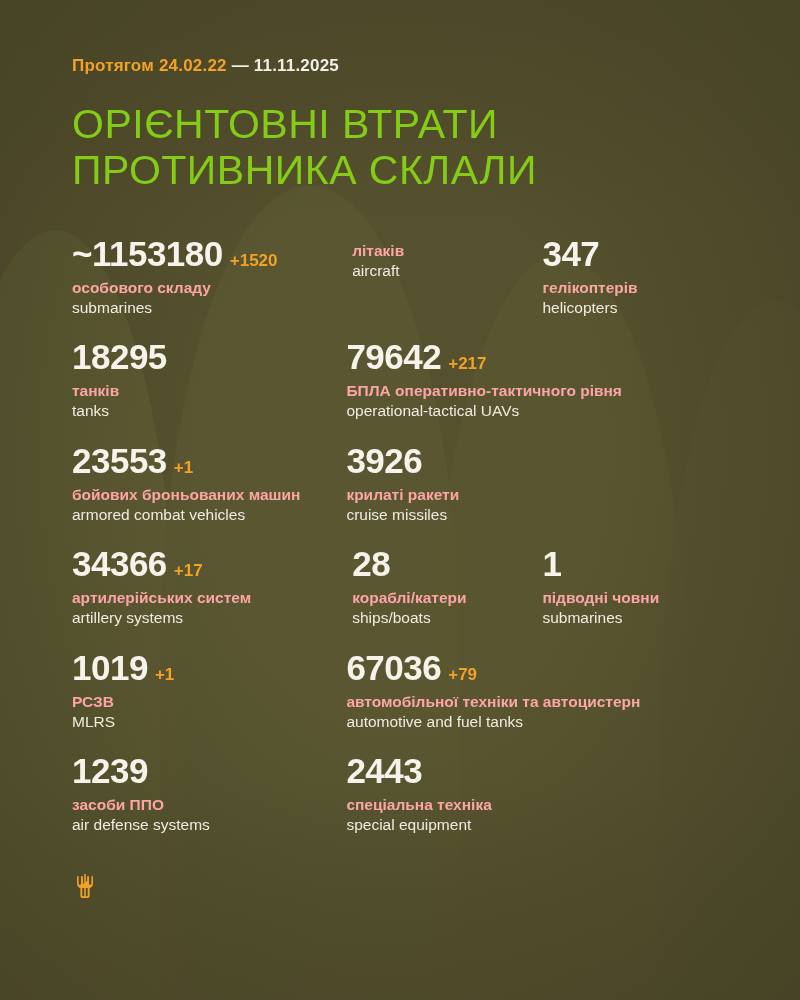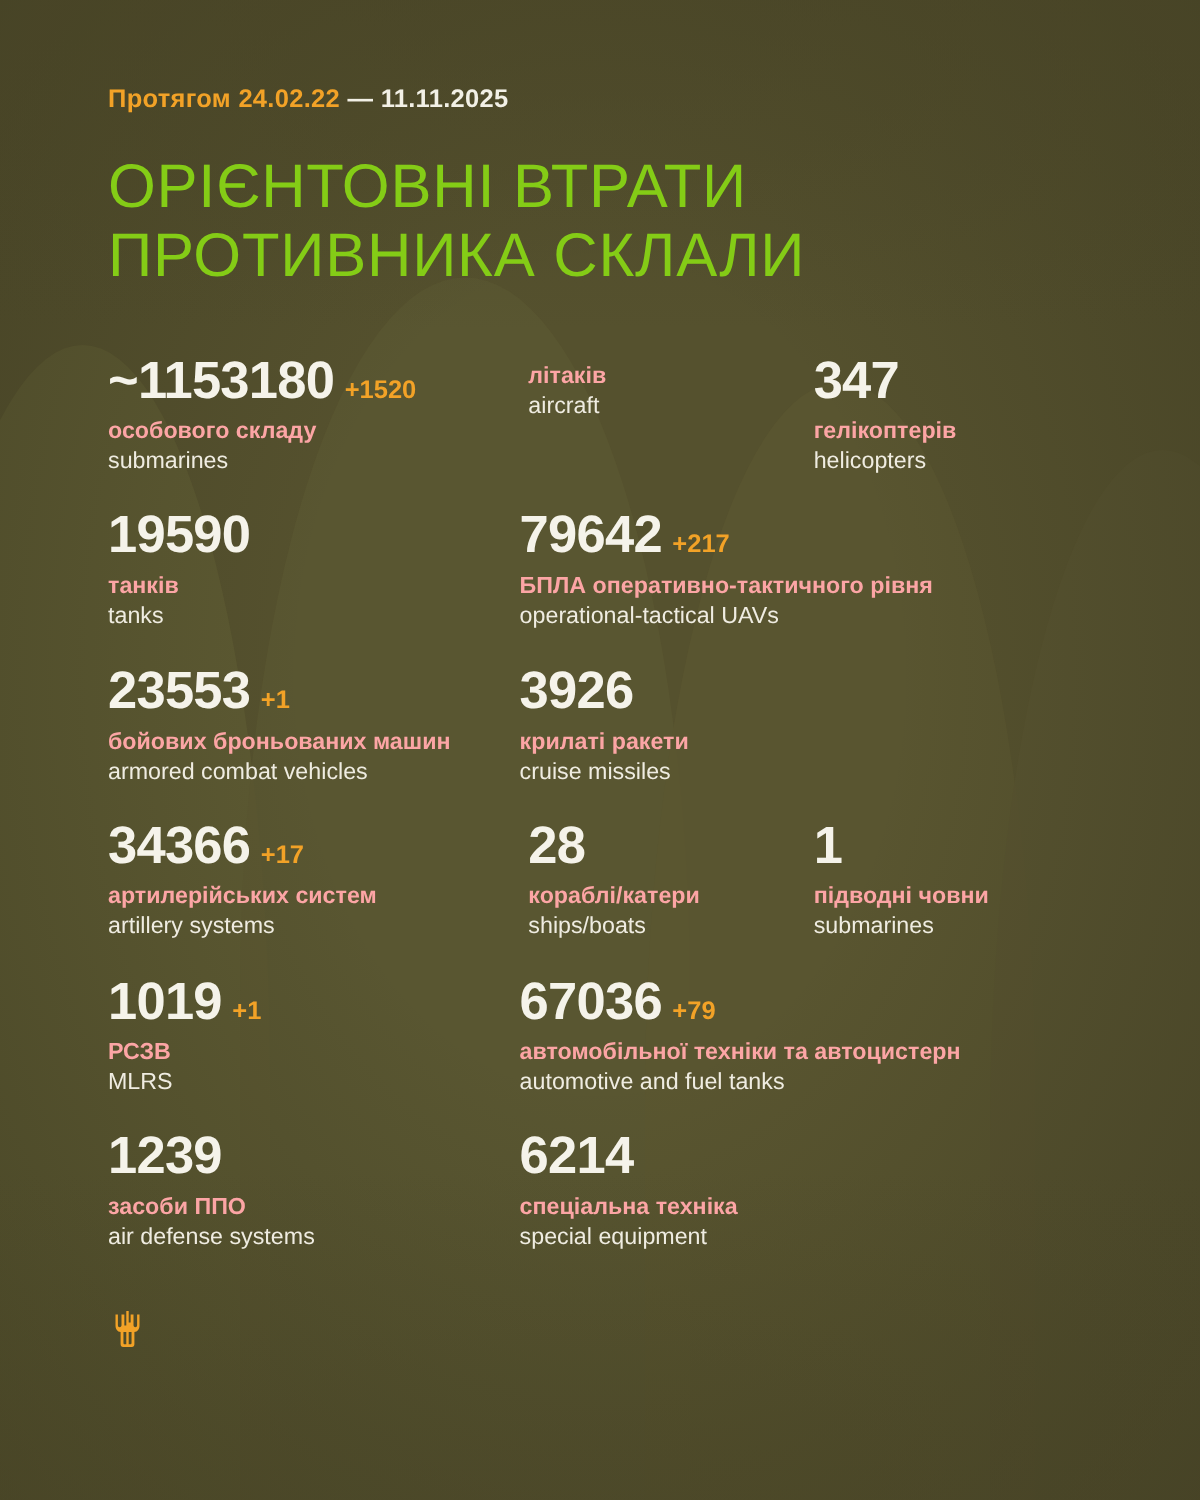--- a/index.html
+++ b/index.html
@@ -189,21 +189,21 @@
           <span class="delta"></span>
         </div>
         <div class="label-ua">гелікоптерів</div>
         <div class="label-en">helicopters</div>
       </div>
     </div>
 
     <div class="row r2">
       <div class="cell c-a">
         <div class="value-line">
-          <span class="value">19590</span>
+          <span class="value">18295</span>
           <span class="delta"></span>
         </div>
         <div class="label-ua">танків</div>
         <div class="label-en">tanks</div>
       </div>
       <div class="cell c-wide">
         <div class="value-line">
           <span class="value">79642</span>
           <span class="delta">+217</span>
         </div>
@@ -281,21 +281,21 @@
       <div class="cell c-a">
         <div class="value-line">
           <span class="value">1239</span>
           <span class="delta"></span>
         </div>
         <div class="label-ua">засоби ППО</div>
         <div class="label-en">air defense systems</div>
       </div>
       <div class="cell c-wide">
         <div class="value-line">
-          <span class="value">6214</span>
+          <span class="value">2443</span>
           <span class="delta"></span>
         </div>
         <div class="label-ua">спеціальна техніка</div>
         <div class="label-en">special equipment</div>
       </div>
     </div>
 
   </div>
 
   <div class="footer">

